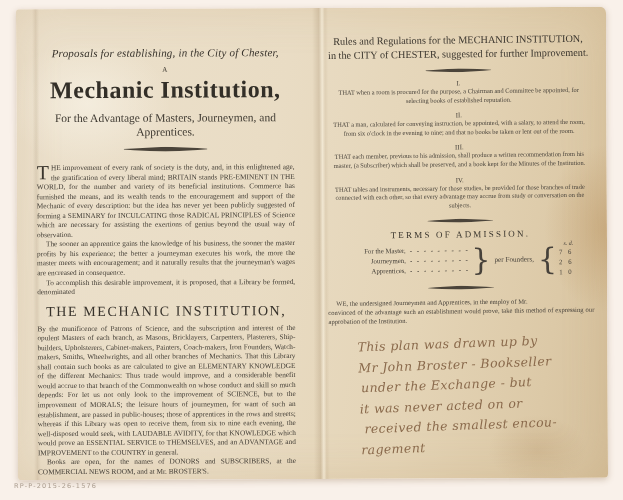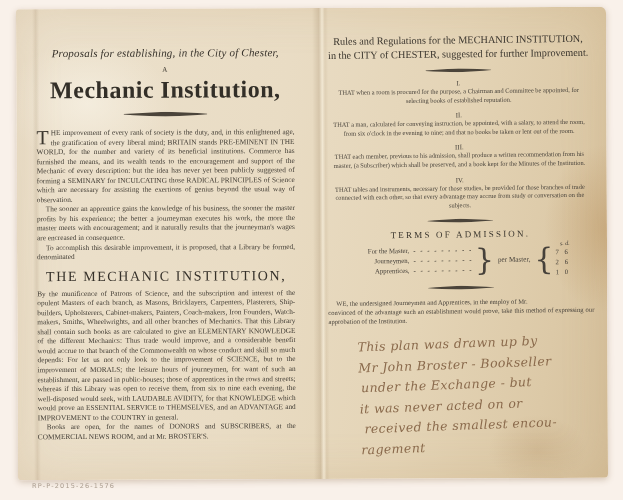--- a/index.html
+++ b/index.html
@@ -72,35 +72,36 @@
     position:absolute; left:30px; top:300px; width:230px;
     font-family:"DejaVu Serif", serif; font-style:italic;
     color:#8a6a4c; font-size:12.5px; line-height:20.5px; letter-spacing:0.4px;
     transform: rotate(-1.4deg);
   }
   .handwriting .hw-line { display:block; white-space:nowrap; }
   .handwriting .hw-line:nth-child(3) { padding-left:2px; }
   .handwriting .hw-line:nth-child(5) { padding-left:4px; }
 
   .corner-label {
-    position:absolute; left:32px; top:482px; font-size:6.5px; letter-spacing:1.2px;
+    position:absolute; left:14px; top:482px; font-size:6.5px; letter-spacing:1.2px;
     color:#aa9c8e; font-family:"DejaVu Sans", sans-serif;
   }
 </style>
 </head>
 <body>
 
 <div class="paper">
   <div class="crease-left"></div>
   <div class="fold"></div>
 
   <div class="page" id="leftPage">
     <div class="kicker">Proposals for establishing, in the City of Chester,</div>
     <div class="article-a">A</div>
     <div class="main-title">Mechanic Institution,</div>
+    <div class="subtitle">For the Advantage of Masters, Journeymen, and Apprentices.</div>
     <div class="swell"></div>
 
     <div class="body-text">
       <p class="noindent"><span class="dropcap">T</span><span>HE improvement of every rank of society is the duty, and, in this enlightened age, the gratification of every liberal mind; BRITAIN stands PRE-EMINENT IN THE WORLD, for the number and variety of its beneficial institutions. Commerce has furnished the means, and its wealth tends to the encouragement and support of the Mechanic of every description: but the idea has never yet been publicly suggested of forming a SEMINARY for INCULCATING those RADICAL PRINCIPLES of Science which are necessary for assisting the exertions of genius beyond the usual way of observation.</span></p>
       <p>The sooner an apprentice gains the knowledge of his business, the sooner the master profits by his experience; the better a journeyman executes his work, the more the master meets with encouragement; and it naturally results that the journeyman's wages are encreased in consequence.</p>
       <p>To accomplish this desirable improvement, it is proposed, that a Library be formed, denominated</p>
     </div>
 
     <div class="section-heading">THE MECHANIC INSTITUTION,</div>
 
@@ -147,21 +148,21 @@
         <div class="trow">
           <span class="terms-label">Journeymen,</span>
           <span class="terms-leader">- - - - - - - - -</span>
         </div>
         <div class="trow">
           <span class="terms-label">Apprentices,</span>
           <span class="terms-leader">- - - - - - - - -</span>
         </div>
       </div>
       <div class="brace">}</div>
-      <div class="per-quarter">per Master,</div>
+      <div class="per-quarter">per Founders,</div>
       <div class="brace">{</div>
       <div class="terms-values">
         <div class="currency-header">s. d.</div>
         <div class="val">7 6</div>
         <div class="val">2 6</div>
         <div class="val">1 0</div>
       </div>
     </div>
 
     <div class="swell small" style="margin-top:7px"></div>

